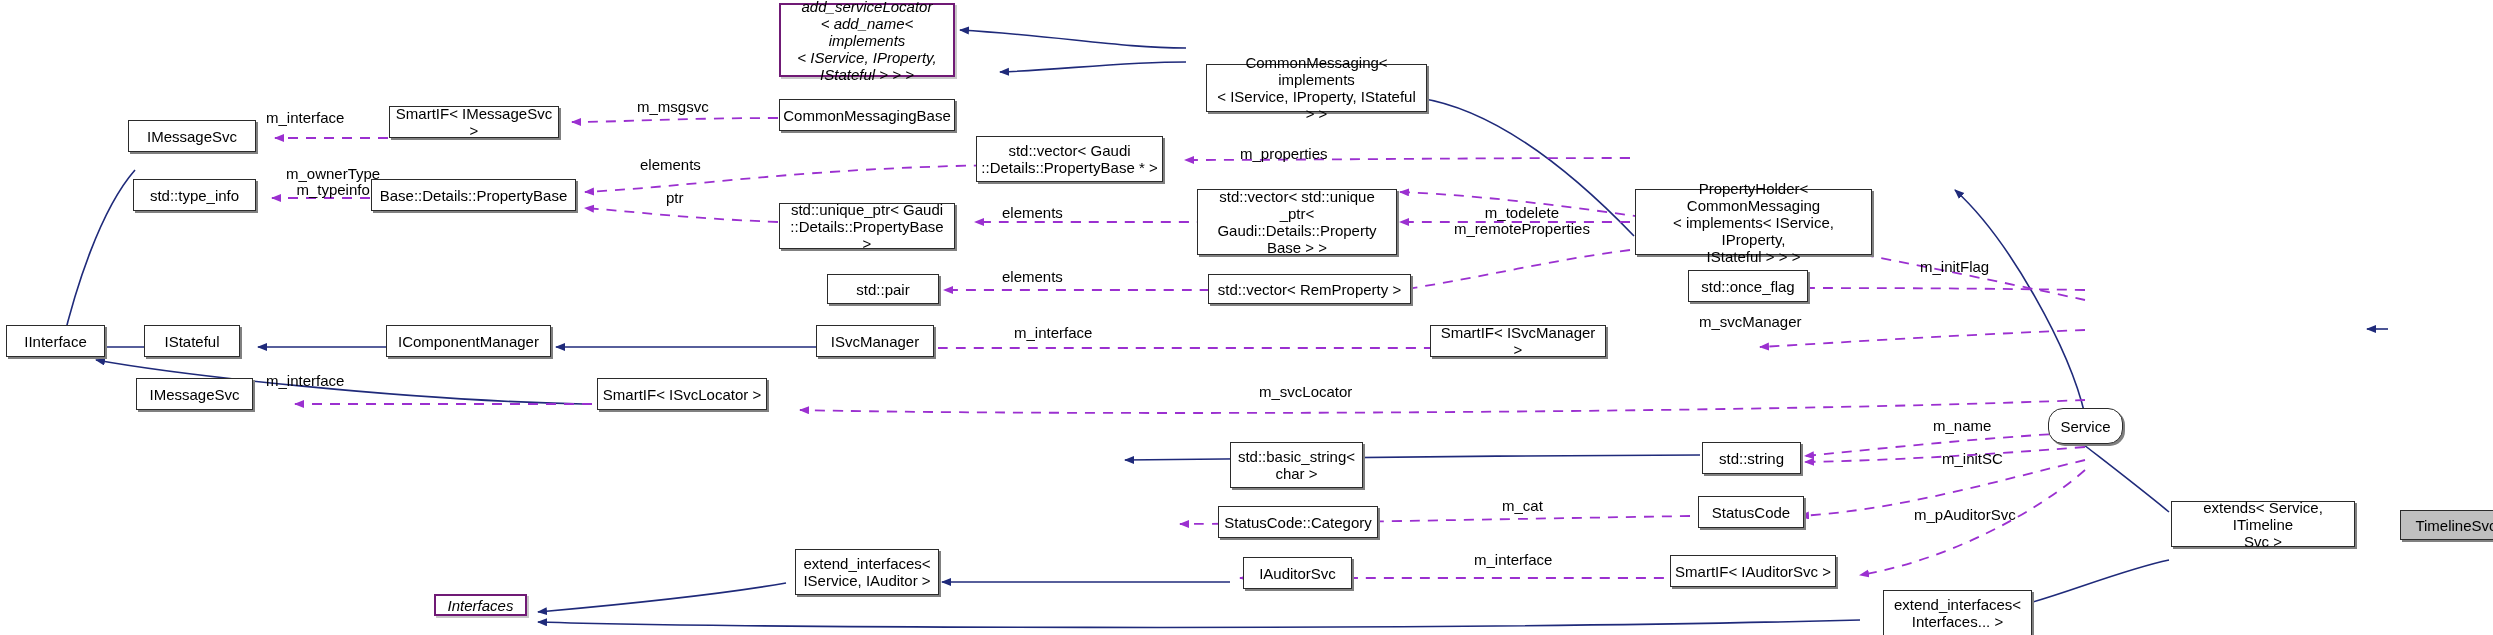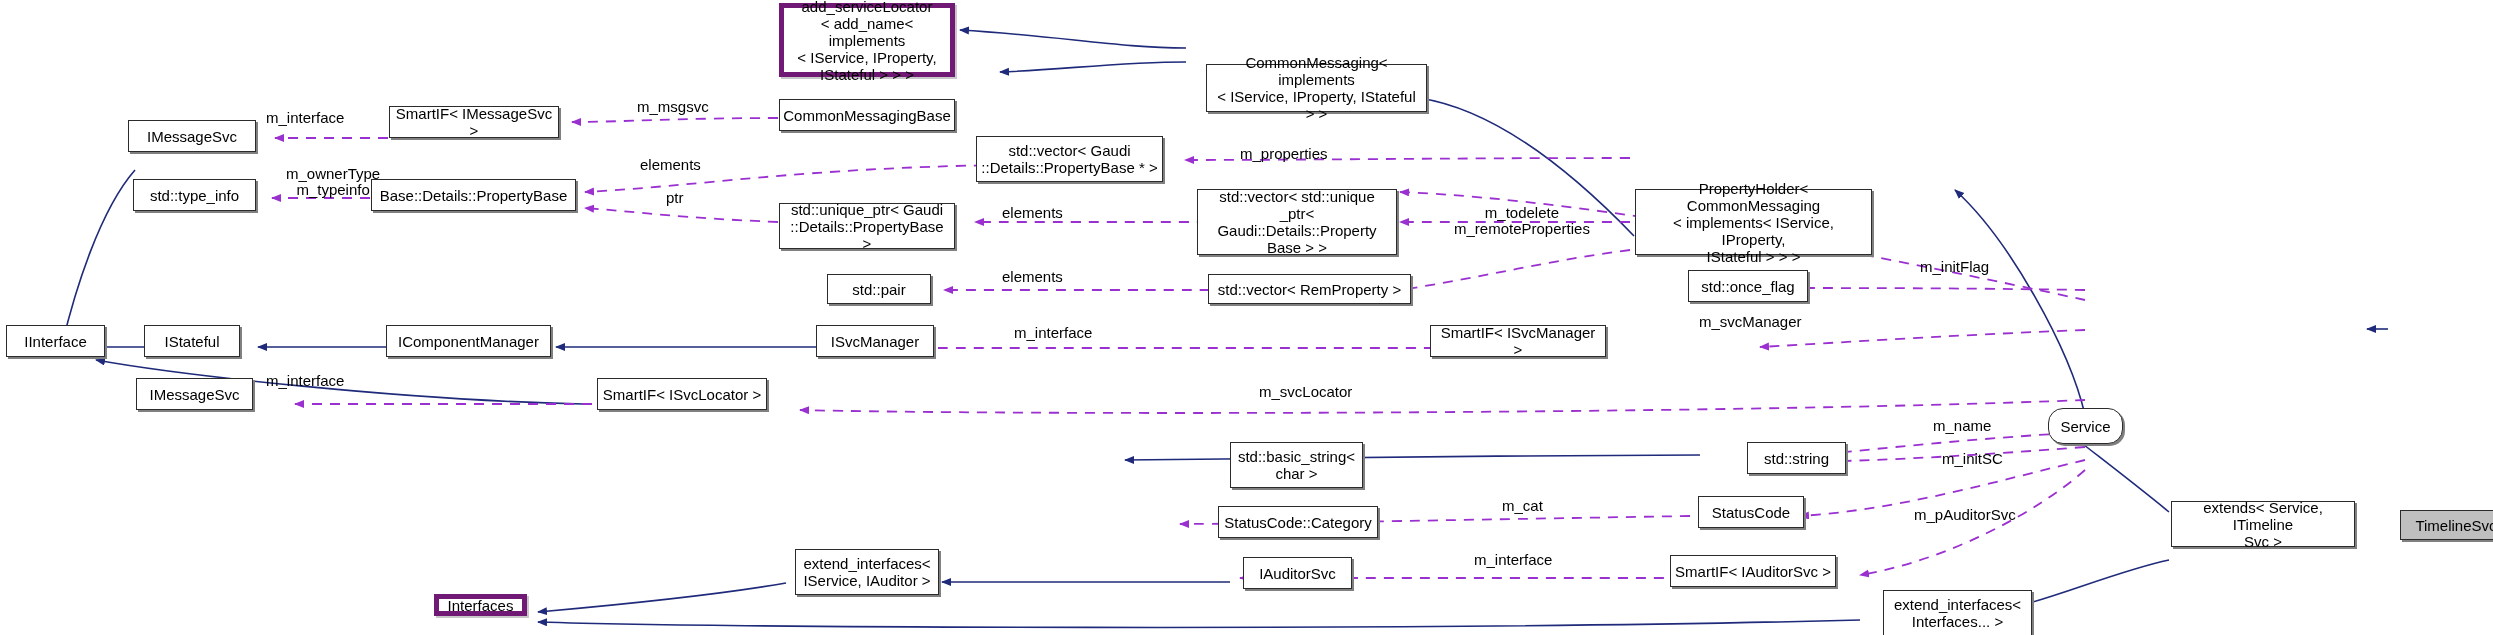--- a/index.html
+++ b/index.html
@@ -36,22 +36,23 @@
     font-size: 15px;
     line-height: 17px;
     white-space: pre-line;
     padding: 1px 4px;
   }
   .node.current {
     background: #bfbfbf;
     border: 1px solid #2b2b2b;
   }
   .node.faint {
-    border: 5px solid #701a75;
+    border: 2px solid #701a75;
     box-shadow: 2px 2px 0 #c8c8c8;
+    font-style: italic;
   }
   .edge-label {
     position: absolute;
     color: #000000;
     font-size: 15px;
     line-height: 16px;
     white-space: pre-line;
     text-align: center;
     background: transparent;
     pointer-events: none;
@@ -170,34 +171,34 @@
       <div class="node" style="left: 976px; top: 136px; width: 187px; height: 46px;">std::vector&lt; Gaudi
 ::Details::PropertyBase * &gt;</div>
       <div class="node" style="left: 779px; top: 203px; width: 176px; height: 46px;">std::unique_ptr&lt; Gaudi
 ::Details::PropertyBase &gt;</div>
       <div class="node" style="left: 1197px; top: 189px; width: 200px; height: 66px;">std::vector&lt; std::unique
 _ptr&lt; Gaudi::Details::Property
 Base &gt; &gt;</div>
       <div class="node" style="left: 1635px; top: 189px; width: 237px; height: 66px;">PropertyHolder&lt; CommonMessaging
 &lt; implements&lt; IService, IProperty,
 IStateful &gt; &gt; &gt;</div>
-      <div class="node" style="left: 827px; top: 274px; width: 104px; height: 30px;">std::pair</div>
+      <div class="node" style="left: 827px; top: 274px; width: 112px; height: 30px;">std::pair</div>
       <div class="node" style="left: 1208px; top: 274px; width: 203px; height: 30px;">std::vector&lt; RemProperty &gt;</div>
       <div class="node" style="left: 1688px; top: 270px; width: 120px; height: 32px;">std::once_flag</div>
       <div class="node" style="left: 6px; top: 325px; width: 99px; height: 32px;">IInterface</div>
       <div class="node" style="left: 144px; top: 325px; width: 96px; height: 32px;">IStateful</div>
       <div class="node" style="left: 386px; top: 325px; width: 165px; height: 32px;">IComponentManager</div>
       <div class="node" style="left: 816px; top: 325px; width: 118px; height: 32px;">ISvcManager</div>
       <div class="node" style="left: 1430px; top: 325px; width: 176px; height: 32px;">SmartIF&lt; ISvcManager &gt;</div>
       <div class="node" style="left: 136px; top: 378px; width: 117px; height: 32px;">IMessageSvc</div>
       <div class="node" style="left: 597px; top: 378px; width: 170px; height: 32px;">SmartIF&lt; ISvcLocator &gt;</div>
       <div class="node" style="left: 2048px; top: 408px; width: 75px; height: 36px; border-radius: 15px;">Service</div>
       <div class="node" style="left: 1230px; top: 442px; width: 133px; height: 46px;">std::basic_string&lt;
 char &gt;</div>
-      <div class="node" style="left: 1702px; top: 442px; width: 99px; height: 32px; margin-left: 45px;">std::string</div>
+      <div class="node" style="left: 1702px; top: 442px; width: 99px; height: 32px;">std::string</div>
       <div class="node" style="left: 1218px; top: 506px; width: 160px; height: 32px;">StatusCode::Category</div>
       <div class="node" style="left: 1698px; top: 496px; width: 106px; height: 32px;">StatusCode</div>
       <div class="node" style="left: 2171px; top: 501px; width: 184px; height: 46px;">extends&lt; Service, ITimeline
 Svc &gt;</div>
       <div class="node current" style="left: 2400px; top: 510px; width: 112px; height: 30px;">TimelineSvc</div>
       <div class="node" style="left: 795px; top: 549px; width: 144px; height: 46px;">extend_interfaces&lt;
 IService, IAuditor &gt;</div>
       <div class="node" style="left: 1243px; top: 557px; width: 109px; height: 32px;">IAuditorSvc</div>
       <div class="node" style="left: 1670px; top: 555px; width: 166px; height: 32px;">SmartIF&lt; IAuditorSvc &gt;</div>
       <div class="node faint" style="left: 434px; top: 594px; width: 93px; height: 22px;">Interfaces</div>

